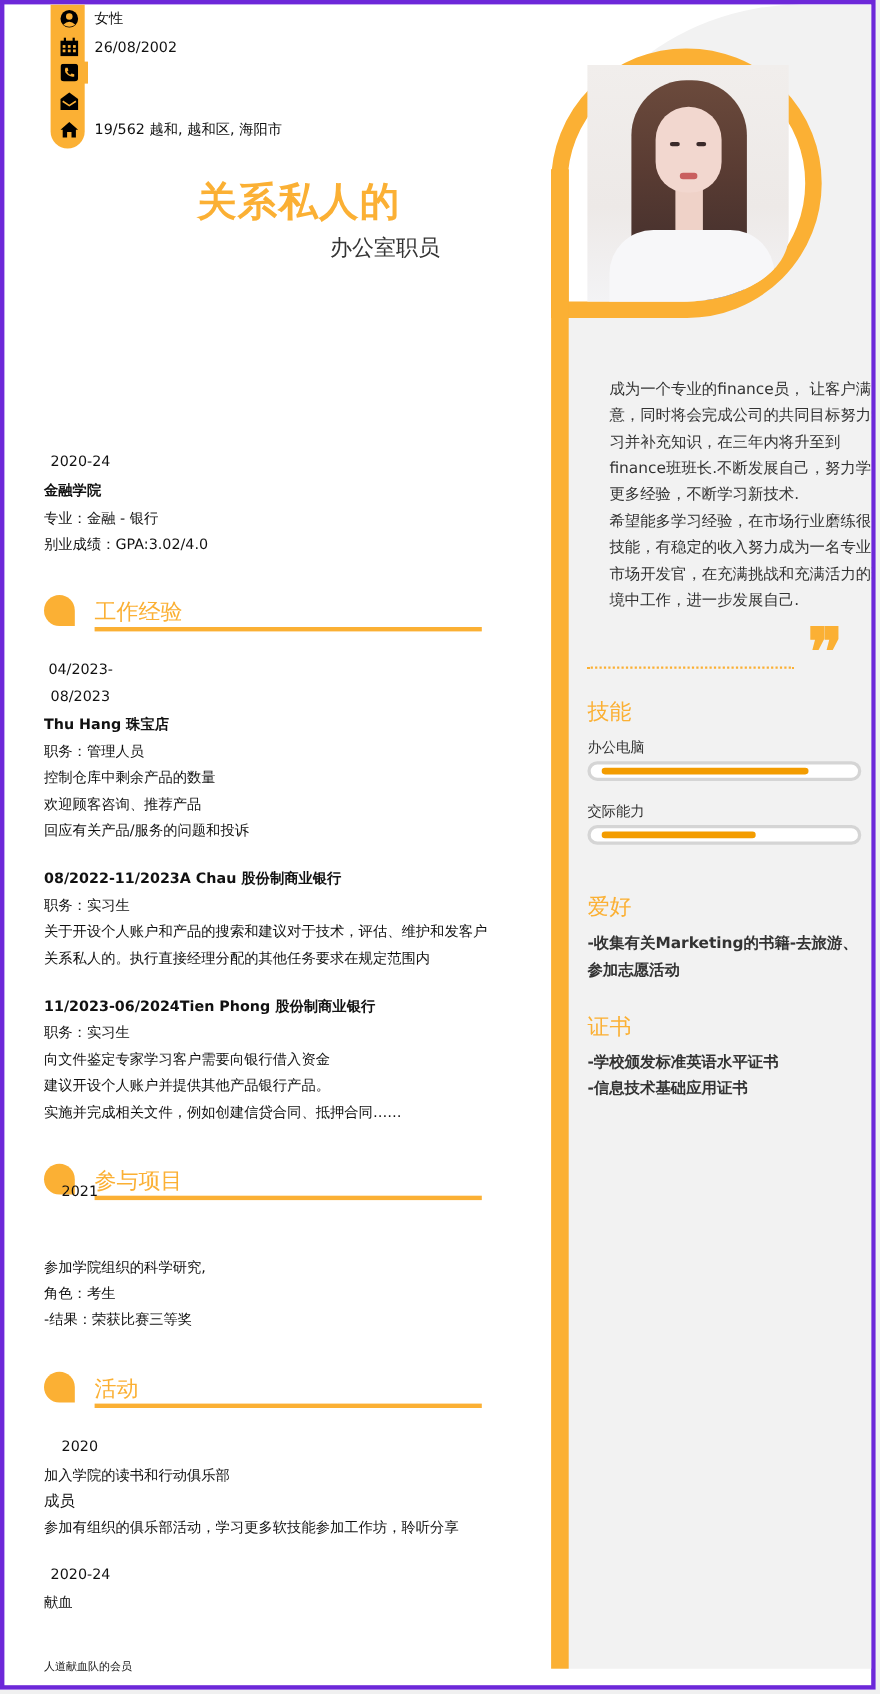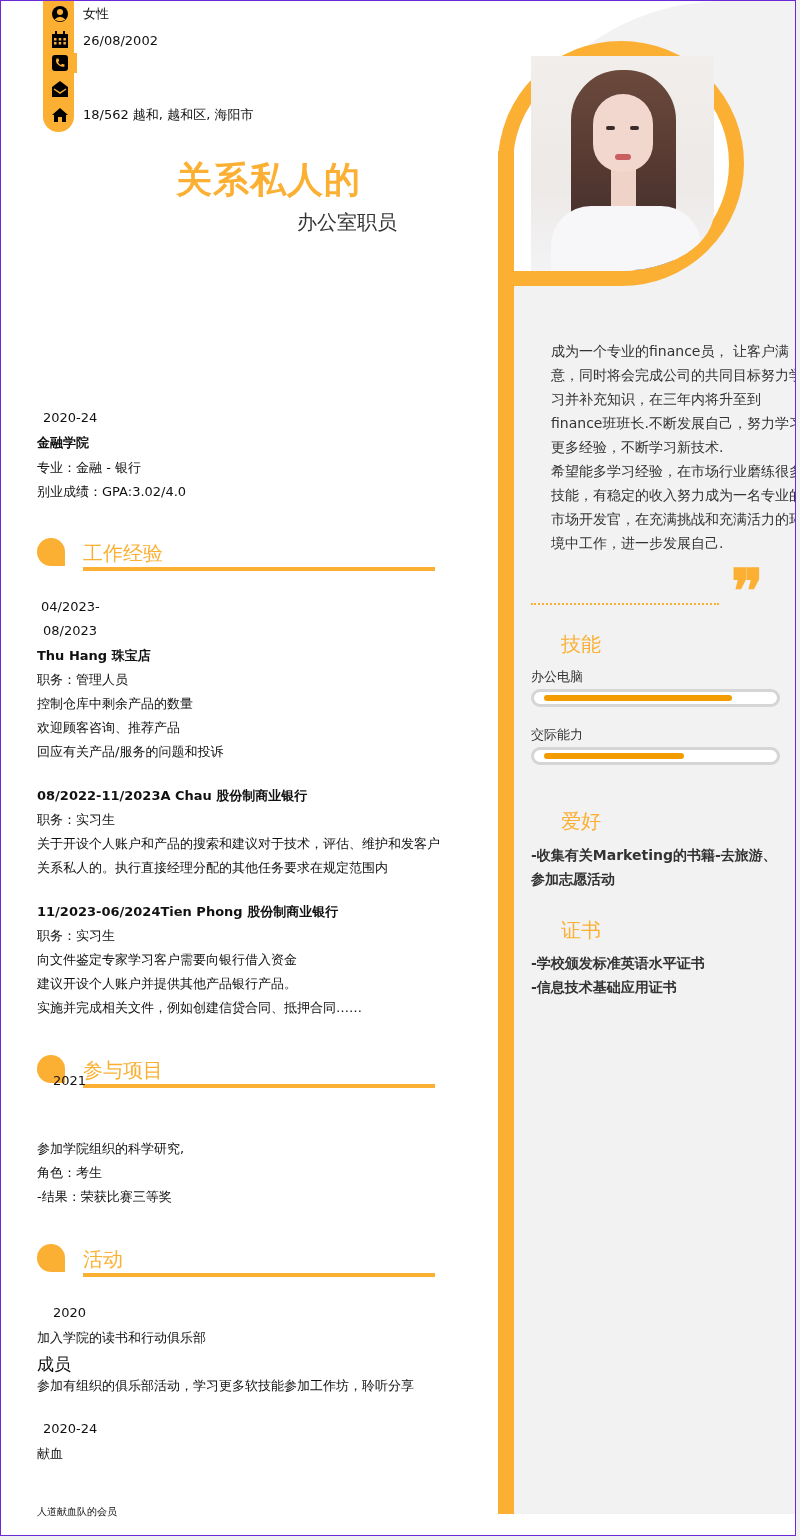--- a/index.html
+++ b/index.html
@@ -1,20 +1,20 @@
 <!DOCTYPE html>
 <html><head>
 <meta charset="utf-8">
 <style>
   * { box-sizing: border-box; margin: 0; padding: 0; }
   html, body { width: 800px; height: 1540px; background: #f0f0f0; overflow: hidden; }
   body { font-family: "DejaVu Sans", "Liberation Sans", sans-serif; color: #111; }
   .page {
     position: absolute; left: 0; top: 0; width: 796px; height: 1536px;
-    background: #fff; border: 1px solid #6d28d9; overflow: hidden; padding-left: 13px;
+    background: #fff; border: 4px solid #6d28d9; overflow: hidden; padding-left: 13px;
   }
   
   .right-bg {
     position: absolute; left: 505px; top: 0; width: 290px; height: 1513px;
     background: #f2f2f2;
     border-top-left-radius: 220px 200px;
   }
   
   .v-bar {
     position: absolute; left: 497px; top: 150px; width: 16px; height: 1363px;
@@ -87,21 +87,21 @@
   .summary {
     position: absolute; left: 530px; top: 338px; width: 252px;
     font-size: 14px; line-height: 24px; color: #333; margin-left: 20px;
   }
   .summary p { margin: 0; }
   .dots {
     position: absolute; left: 530px; top: 602px; width: 188px; height: 0;
     border-top: 2px dotted #fbb034;
   }
   .quote { position: absolute; left: 730px; top: 560px; font-size: 60px; font-weight: bold; color: #fbb034; font-family: "DejaVu Serif", serif; line-height: 1; }
-  .rh { position: absolute; left: 560px; font-size: 20px; color: #fbb034; }
+  .rh { position: absolute; left: 530px; font-size: 20px; color: #fbb034; }
   .skill-label { position: absolute; left: 530px; font-size: 13px; color: #333; }
   .skill-track {
     position: absolute; left: 530px; width: 249px; height: 18px;
     background: #fff; border: 3px solid #d5d5d5; border-radius: 9px;
   }
   .skill-fill { position: absolute; left: 10px; top: 3px; height: 6px; background: #f39c00; border-radius: 3px; }
   .rt { position: absolute; left: 530px; width: 254px; font-size: 14px; line-height: 24px; color: #333; font-weight: bold; }
 </style>
 </head>
 <body>
@@ -171,21 +171,21 @@
         </svg>
     </span>
     <span class="txt"></span>
   </div>
   <div class="contact-row" style="top:104px">
     <span class="ic">
       <svg width="18" height="16" viewBox="0 0 18 16">
           <path d="M9 1 L17 8 L15 8 L15 15 L11 15 L11 10 L7 10 L7 15 L3 15 L3 8 L1 8Z" fill="#000"></path>
         </svg>
     </span>
-    <span class="txt">18/562 越和, 越和区, 海阳市</span>
+    <span class="txt">19/562 越和, 越和区, 海阳市</span>
   </div>
 
   <div class="name">关系私人的</div>
   <div class="job-title">办公室职员</div>
 
   <div class="lt" style="top:409px;left:42px">2020-24</div>
   <div class="lt b" style="top:433px">金融学院</div>
   <div class="lt" style="top:458px">专业：金融 - 银行</div>
   <div class="lt" style="top:482px">别业成绩：GPA:3.02/4.0</div>
 
@@ -223,21 +223,21 @@
   <div class="lt" style="top:1163px">角色：考生</div>
   <div class="lt" style="top:1187px">-结果：荣获比赛三等奖</div>
 
   <div class="sec" style="top:1243px">
     <div class="blob"></div>
     <div class="title">活动</div>
     <div class="line"></div>
   </div>
   <div class="lt" style="top:1304px;left:52px">2020</div>
   <div class="lt" style="top:1328px">加入学院的读书和行动俱乐部</div>
-  <div class="lt" style="top:1352px;font-size:17px">成员</div>
+  <div class="lt" style="top:1352px;font-size:14px">成员</div>
   <div class="lt" style="top:1376px">参加有组织的俱乐部活动，学习更多软技能参加工作坊，聆听分享</div>
 
   <div class="lt" style="top:1420px;left:42px">2020-24</div>
   <div class="lt" style="top:1444px">献血</div>
   <div class="lt" style="top:1504px;font-size:10px">人道献血队的会员</div>
 
   <div class="summary">
     <p>成为一个专业的finance员， 让客户满意，同时将会完成公司的共同目标努力学习并补充知识，在三年内将升至到finance班班长.不断发展自己，努力学习更多经验，不断学习新技术.</p>
     <p>希望能多学习经验，在市场行业磨练很多技能，有稳定的收入努力成为一名专业的市场开发官，在充满挑战和充满活力的环境中工作，进一步发展自己.</p>
   </div>

